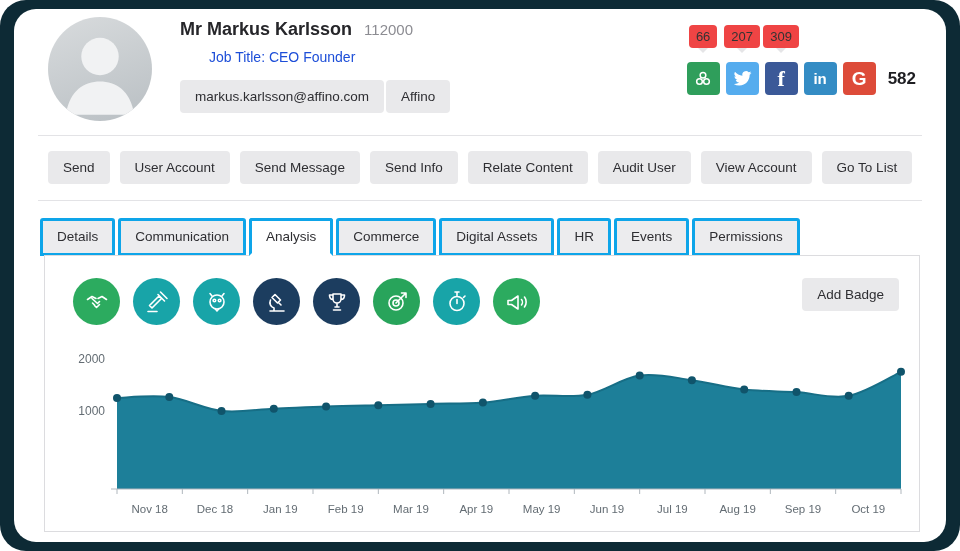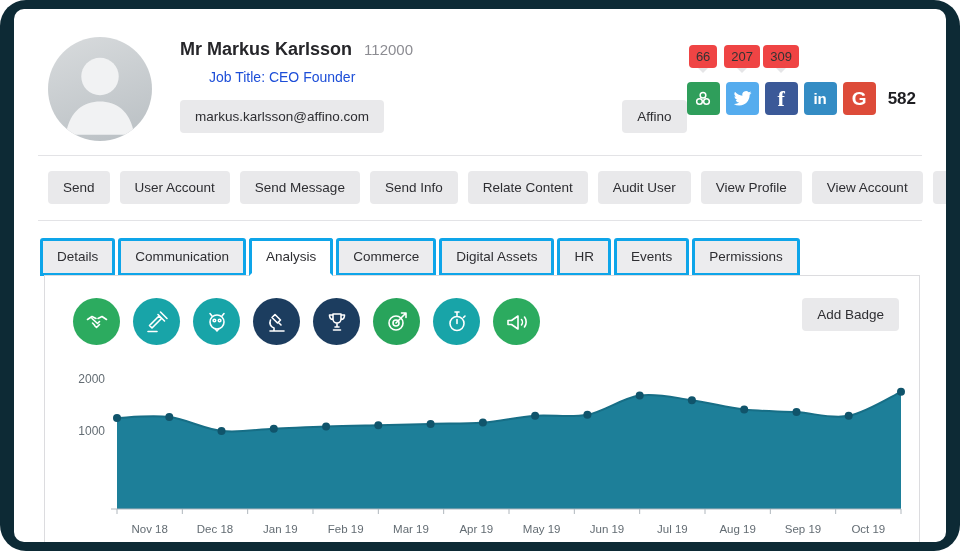--- a/index.html
+++ b/index.html
@@ -10,40 +10,39 @@
     width: 960px; height: 551px;
   }
   .frame {
     width: 960px; height: 551px;
     background: #0d2a35;
     border-radius: 26px;
     padding: 9px 14px;
   }
   .card {
     background: #fff;
-    border-radius: 10px;
+    border-radius: 22px;
     height: 100%;
-    padding-top: 20px;
     overflow: hidden;
     display: flex;
     flex-direction: column;
   }
   
   .profile-header { display: flex; align-items: flex-start; padding: 8px 30px 14px 34px; }
   .avatar {
     width: 104px; height: 104px; border-radius: 50%;
     background: linear-gradient(160deg,#d8dbdd 0%,#b9bfc3 100%);
     flex: none; overflow: hidden; position: relative;
   }
   .avatar svg { position: absolute; inset: 0; }
   .identity { margin-left: 28px; flex: 1; padding-top: 2px; }
   .name-row { font-size: 18px; font-weight: bold; color: #26262a; }
   .profile-id { font-weight: normal; color: #8c8c92; margin-left: 12px; font-size: 15px; }
   .job { margin-top: 9px; font-size: 14px; color: #1d4ed8; margin-left: 29px; }
-  .chips { margin-top: 15px; display: flex; gap: 10px; justify-content: space-between; }
+  .chips { margin-top: 15px; display: flex; gap: 2px; }
   .chip {
     background: #e9e9eb; border: none; border-radius: 4px;
     padding: 9px 15px; font-size: 13.5px; color: #2e2e32;
     font-family: "Liberation Sans", sans-serif; cursor: pointer; white-space: nowrap;
   }
   
   .social-grid {
     display: grid;
     grid-template-columns: repeat(5, 33px) auto;
     grid-template-rows: auto 33px;
@@ -151,21 +150,20 @@
 
     <div class="divider"></div>
 
     <div class="actions">
       <button class="chip">Send</button>
       <button class="chip">User Account</button>
       <button class="chip">Send Message</button>
       <button class="chip">Send Info</button>
       <button class="chip">Relate Content</button>
       <button class="chip">Audit User</button>
-      <button class="chip">View Profile</button>
       <button class="chip">View Account</button>
       <button class="chip">Go To List</button>
     </div>
 
     <div class="divider"></div>
 
     <div class="tabs">
       <button class="tab">Details</button>
       <button class="tab">Communication</button>
       <button class="tab active">Analysis</button>

